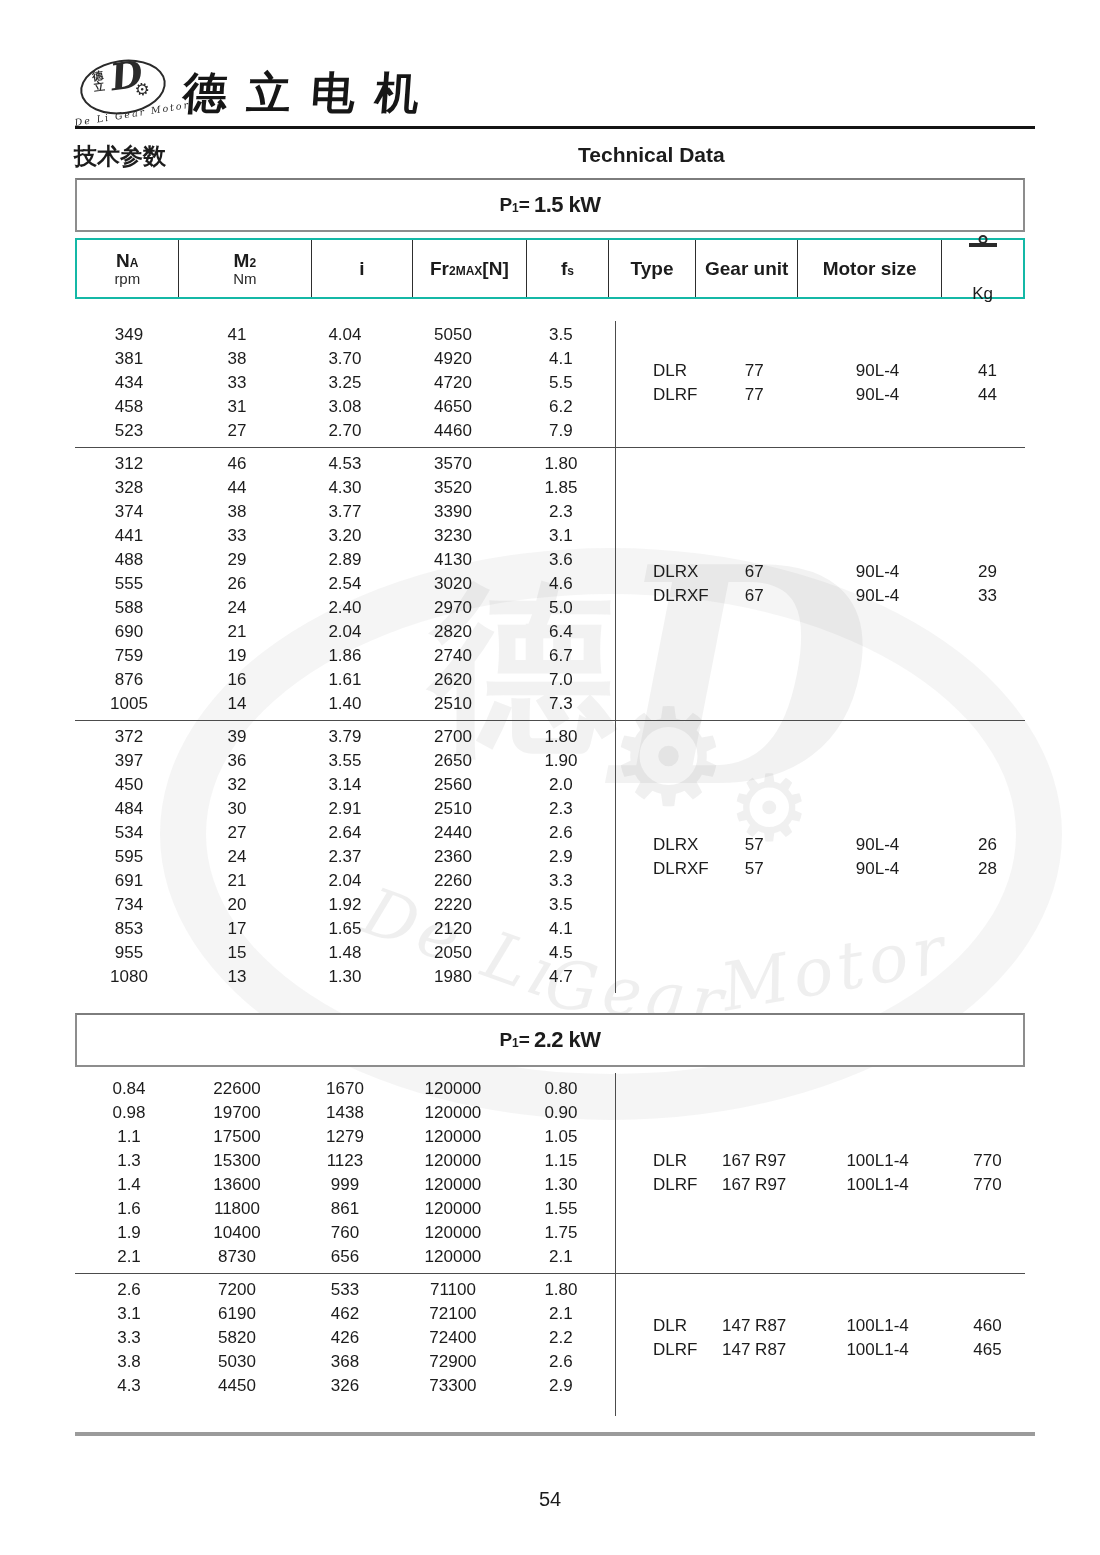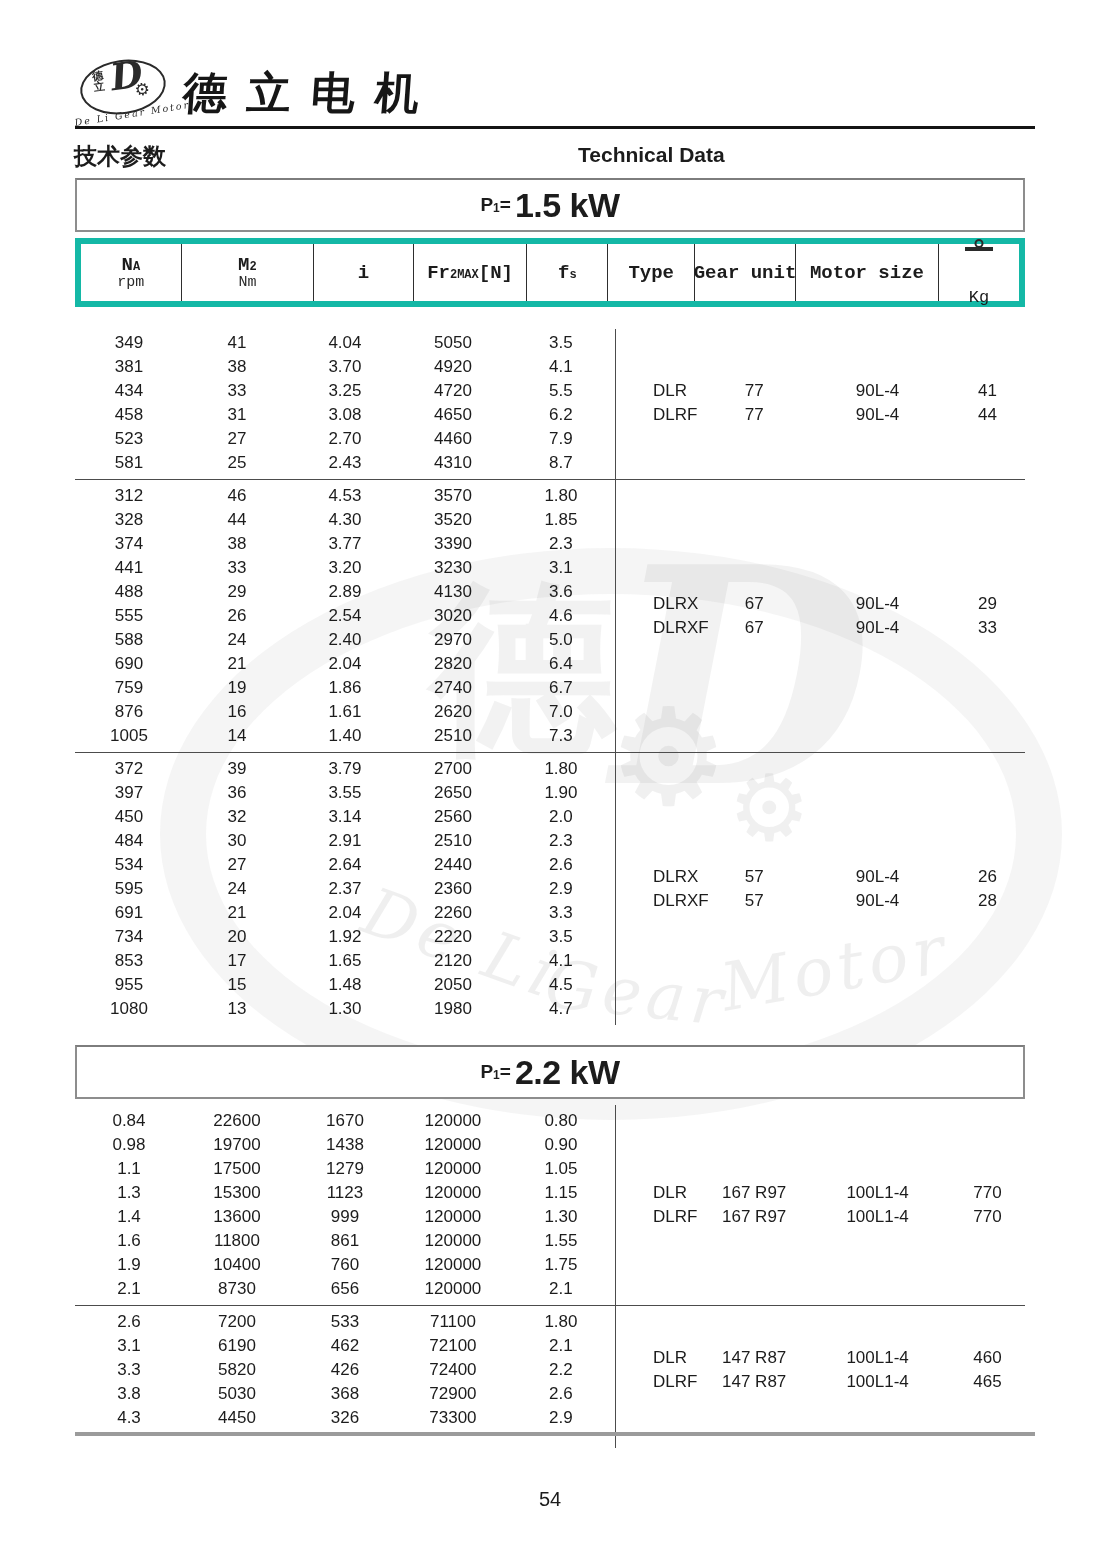--- a/index.html
+++ b/index.html
@@ -40,22 +40,22 @@
   .section-zh { position:absolute; left:74px; top:141px; font-size:23px; font-weight:bold; }
   .section-en { position:absolute; left:578px; top:143px; font-size:21px; font-weight:bold; }
   
   #tables-root { position:absolute; left:75px; top:178px; width:950px; }
   .title-box { height:50px; border:2px solid #8d8d8d; border-top-color:#7d7d7d; background:#fff;
     display:flex; align-items:center; justify-content:center; margin-bottom:6px; position:relative; }
   .title-box.mt { margin-top:20px; }
   .tb-p { font-weight:bold; font-size:19px; }
   .tb-sub { font-weight:bold; font-size:12px; position:relative; top:3px; }
   .tb-eq { font-weight:bold; font-size:19px; }
-  .tb-value { font-weight:bold; font-size:34px; letter-spacing:-0.5px; margin-left:4px; }
-  .col-head-row { display:flex; border:6px solid #14b8a6; height:57px; background:transparent;font-family:Liberation Mono, monospace; }
+  .tb-value { font-weight:bold; font-size:22px; letter-spacing:-0.5px; margin-left:4px; }
+  .col-head-row { display:flex; border:2px solid #14b8a6; height:57px; background:transparent; }
   .ch-cell { display:flex; flex-direction:column; justify-content:center; align-items:center;
     border-right:1.5px solid #2e2e2e; box-sizing:border-box; }
   .ch-cell:last-child { border-right:none; }
   .ch-0{width:10.74%;} .ch-1{width:14.11%;} .ch-2{width:10.63%;} .ch-3{width:12.11%;}
   .ch-4{width:8.63%;}  .ch-5{width:9.26%;}  .ch-6{width:10.74%;} .ch-7{width:15.26%;} .ch-8{width:8.52%;gap:35px;}
   .ch-main { font-weight:bold; font-size:19px; line-height:20px; white-space:nowrap; }
   .ch-sub  { font-weight:bold; font-size:12px; }
   .ch-tail { font-weight:bold; font-size:19px; }
   .ch-unit { font-size:15px; line-height:16px; color:#2a2a2a; }
   .weight-icon { position:relative; width:24px; height:15px; border:2px solid #2a2a2a; margin:8px auto 3px auto; }
@@ -182,27 +182,20 @@
                 <div class="data-cell">4650</div>
                 <div class="data-cell">6.2</div>
               </div>
               <div class="data-row">
                 <div class="data-cell">523</div>
                 <div class="data-cell">27</div>
                 <div class="data-cell">2.70</div>
                 <div class="data-cell">4460</div>
                 <div class="data-cell">7.9</div>
               </div>
-              <div class="data-row">
-                <div class="data-cell">581</div>
-                <div class="data-cell">25</div>
-                <div class="data-cell">2.43</div>
-                <div class="data-cell">4310</div>
-                <div class="data-cell">8.7</div>
-              </div>
             </div>
             <div class="block-right">
               <div class="type-row">
                 <div class="type-cell tc-0">DLR</div>
                 <div class="type-cell tc-1">77</div>
                 <div class="type-cell tc-2">90L-4</div>
                 <div class="type-cell tc-3">41</div>
               </div>
               <div class="type-row">
                 <div class="type-cell tc-0">DLRF</div>

